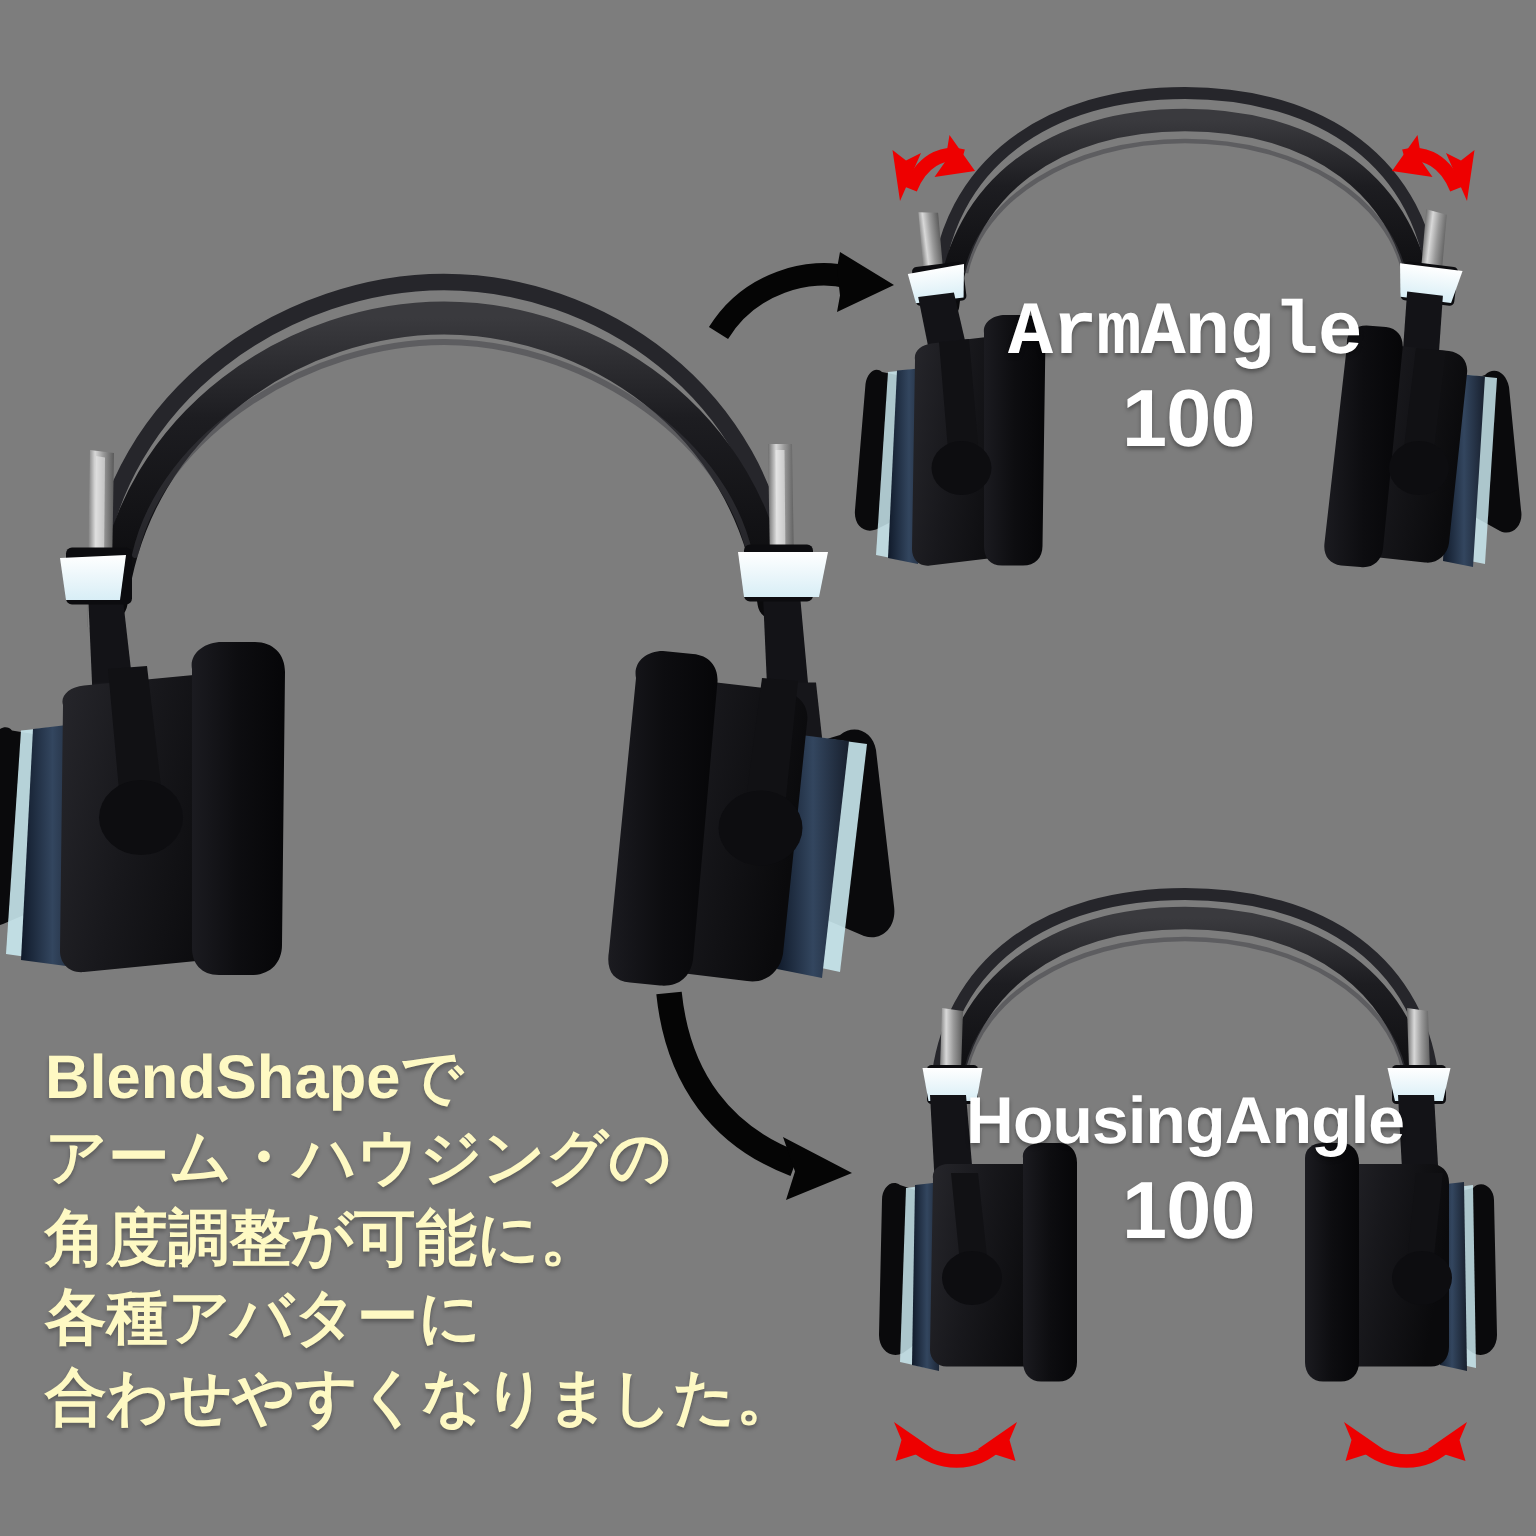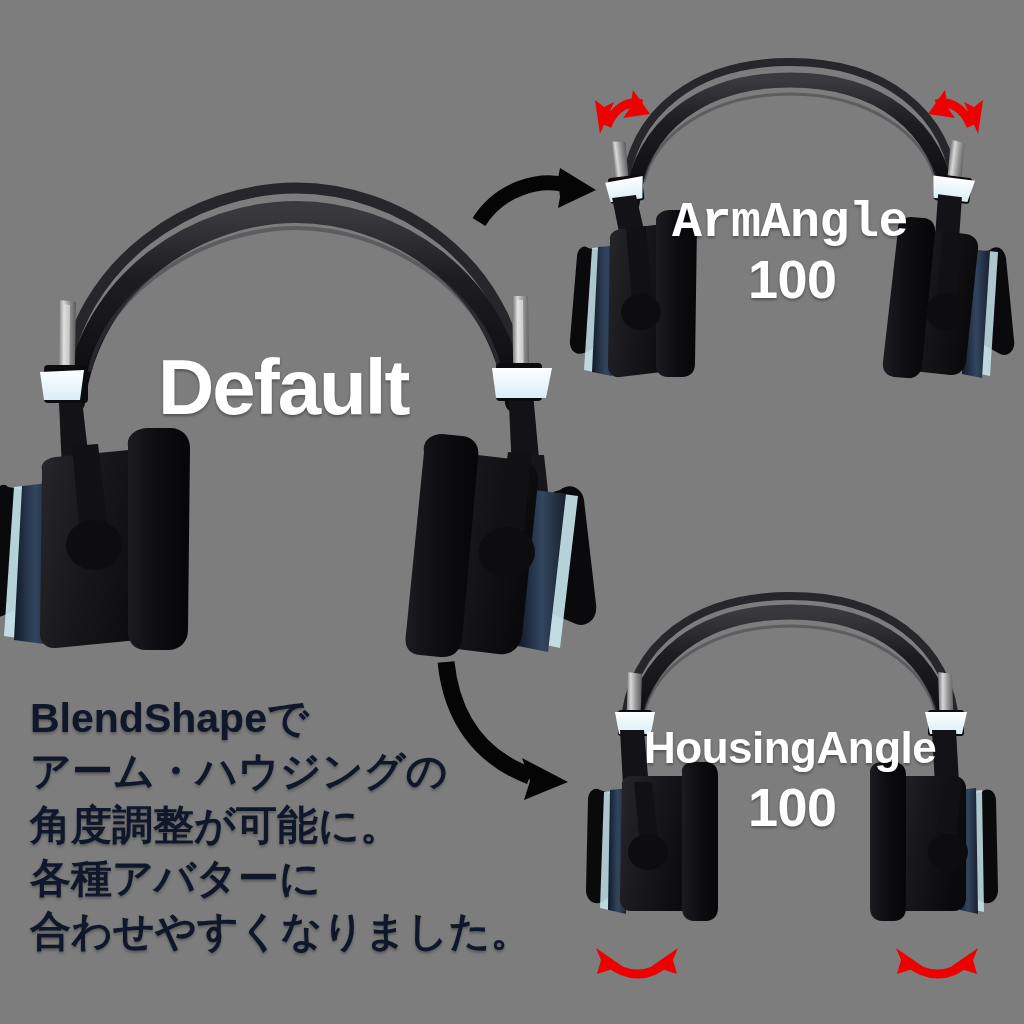--- a/index.html
+++ b/index.html
@@ -51,21 +51,21 @@
   #label-housing-value {
     left: 748px;
     top: 780px;
     font-size: 54px;
   }
 
   #caption {
     position: absolute;
     left: 30px;
     top: 692px;
-    color: #0f172a;
+    color: #fef9c3;
     font-family: "Liberation Sans", sans-serif;
     font-size: 41px;
     font-weight: bold;
     line-height: 1.30;
     white-space: pre-line;
     text-shadow: 0 2px 3px rgba(0,0,0,0.3);
     letter-spacing: 0px;
   }
 
   svg.art {
@@ -318,21 +318,20 @@
       <path d="M678 948 L 652 966 L 677 974 L 673 960 Z" fill="#ee0000"></path>
     </g>
 
     <g>
       <path d="M908 962 C 926 978, 950 978, 966 962" fill="none" stroke="#ee0000" stroke-width="9" stroke-linecap="butt"></path>
       <path d="M896 948 L 922 966 L 897 974 L 901 960 Z" fill="#ee0000"></path>
       <path d="M978 948 L 952 966 L 977 974 L 973 960 Z" fill="#ee0000"></path>
     </g>
   </svg>
 
-  <div class="label" id="label-default">Default</div>
 
   <div class="label" id="label-arm-name">ArmAngle</div>
 
   <div class="label" id="label-arm-value">100</div>
 
   <div class="label" id="label-housing-name">HousingAngle</div>
 
   <div class="label" id="label-housing-value">100</div>
 
   <div id="caption">BlendShapeで

